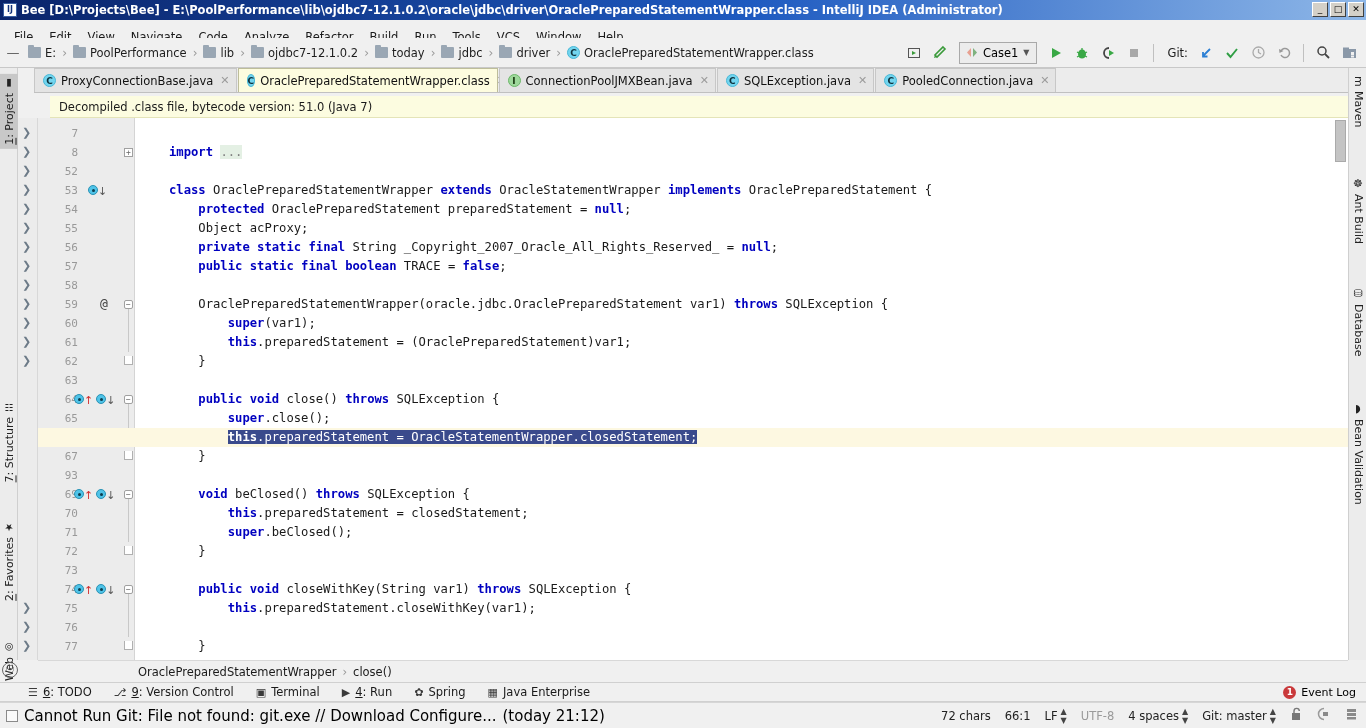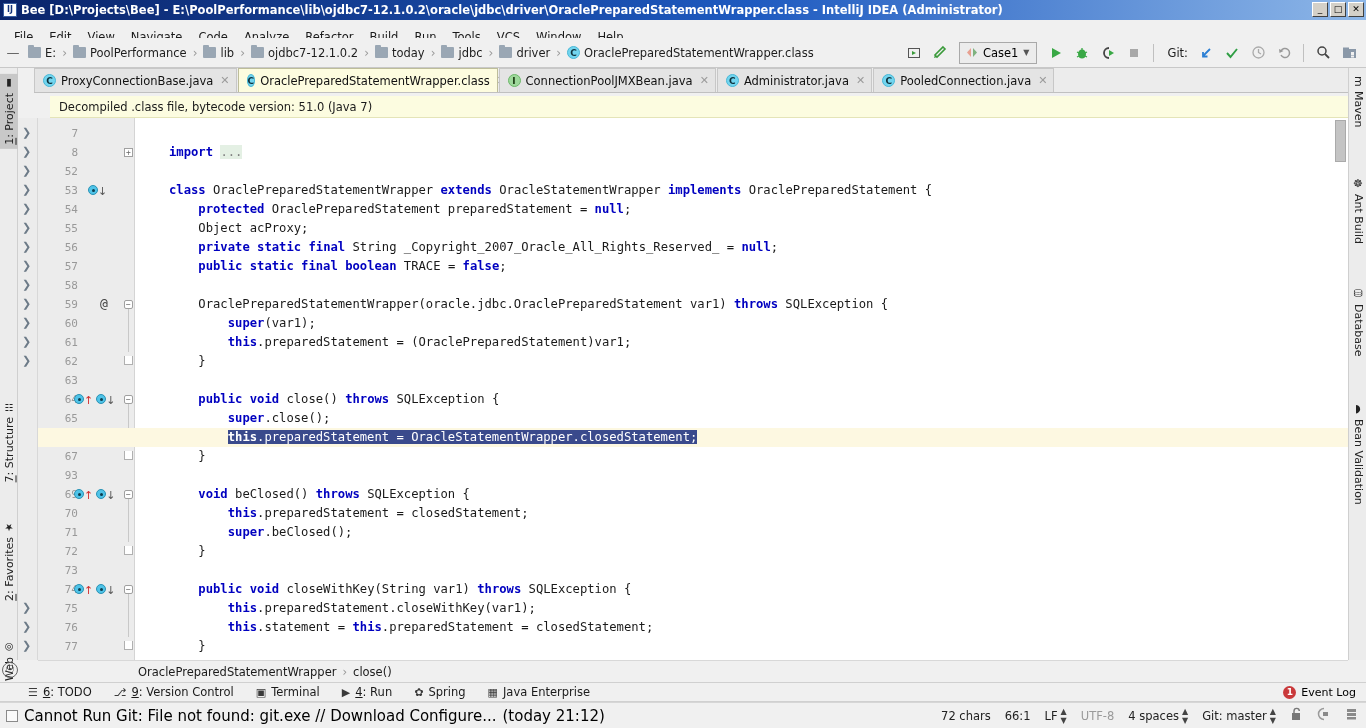--- a/index.html
+++ b/index.html
@@ -436,21 +436,21 @@
         <span class="t-lbl">OraclePreparedStatementWrapper.class</span>
         <span class="t-close">✕</span>
       </div>
       <div class="tab">
         <span class="t-ico i">I</span>
         <span class="t-lbl">ConnectionPoolJMXBean.java</span>
         <span class="t-close">✕</span>
       </div>
       <div class="tab">
         <span class="t-ico c">C</span>
-        <span class="t-lbl">Administrator.java</span>
+        <span class="t-lbl">SQLException.java</span>
         <span class="t-close">✕</span>
       </div>
       <div class="tab">
         <span class="t-ico c">C</span>
         <span class="t-lbl">PooledConnection.java</span>
         <span class="t-close">✕</span>
       </div>
     </div>
 
   <div class="notice">Decompiled .class file, bytecode version: 51.0 (Java 7)</div>
@@ -583,21 +583,20 @@
         <div class="cline" style="top: 310px; left: 34px;">        <span class="sel-span"><b>this</b>.preparedStatement = OracleStatementWrapper.closedStatement;</span></div>
         <div class="cline" style="top: 329px; left: 34px;">    }</div>
         <div class="cline" style="top: 348px; left: 34px;"></div>
         <div class="cline" style="top: 367px; left: 34px;">    <span class="kw">void</span> beClosed() <span class="kw">throws</span> SQLException {</div>
         <div class="cline" style="top: 386px; left: 34px;">        <span class="kw">this</span>.preparedStatement = closedStatement;</div>
         <div class="cline" style="top: 405px; left: 34px;">        <span class="kw">super</span>.beClosed();</div>
         <div class="cline" style="top: 424px; left: 34px;">    }</div>
         <div class="cline" style="top: 443px; left: 34px;"></div>
         <div class="cline" style="top: 462px; left: 34px;">    <span class="kw">public</span> <span class="kw">void</span> closeWithKey(String var1) <span class="kw">throws</span> SQLException {</div>
         <div class="cline" style="top: 481px; left: 34px;">        <span class="kw">this</span>.preparedStatement.closeWithKey(var1);</div>
-        <div class="cline" style="top: 500px; left: 34px;">        <span class="kw">this</span>.statement = <span class="kw">this</span>.preparedStatement = closedStatement;</div>
         <div class="cline" style="top: 519px; left: 34px;">    }</div>
       </div>
     <div class="ed-scroll"></div>
   </div>
 
   <div class="globe-ico">☉</div>
   <div class="codecrumb">
     <span>OraclePreparedStatementWrapper</span>
     <span class="crumb-sep">›</span>
     <span>close()</span>

